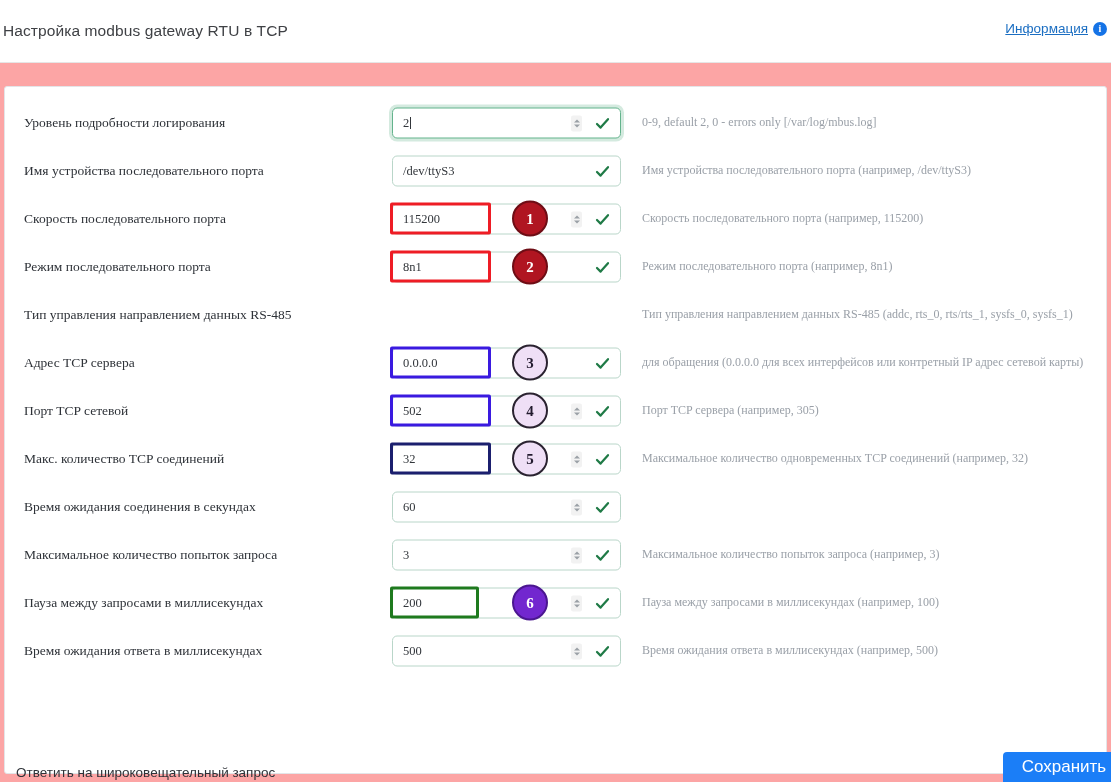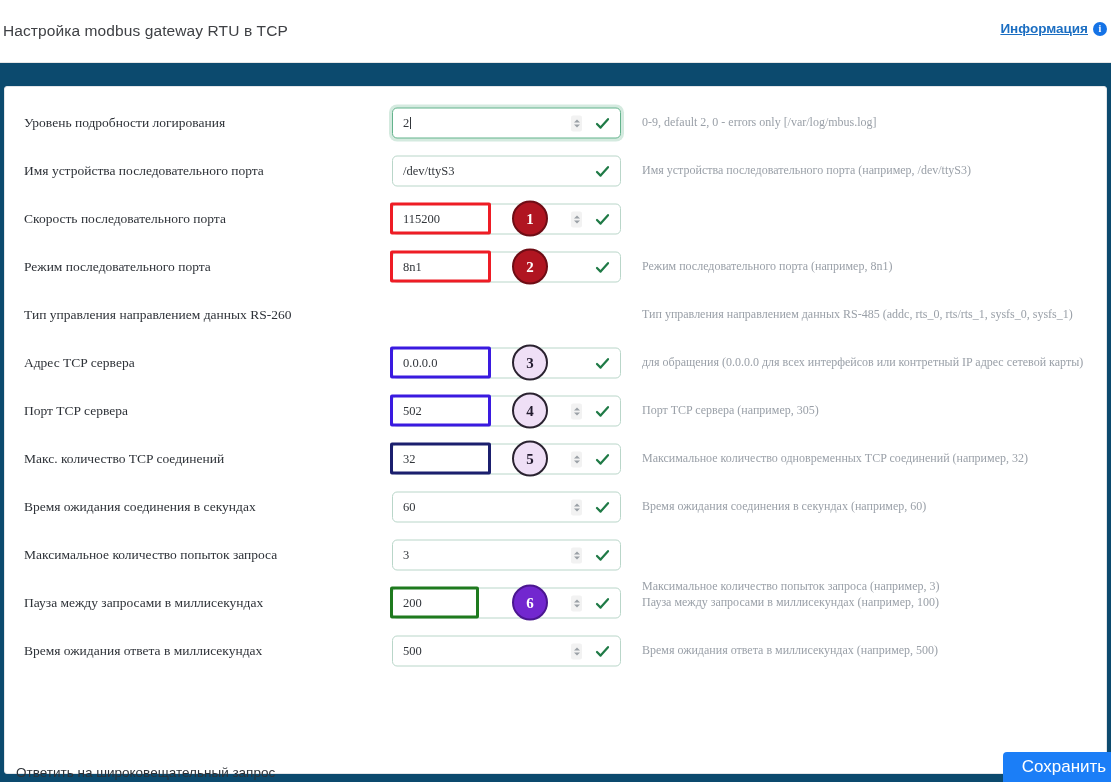--- a/index.html
+++ b/index.html
@@ -3,37 +3,37 @@
 <meta charset="utf-8">
 <style>
   * { box-sizing: border-box; }
   html, body {
     margin: 0; padding: 0;
     width: 1111px; height: 782px;
     background: #ffffff;
     font-family: "Liberation Sans", "DejaVu Sans", sans-serif;
     overflow: hidden;
   }
-  #root { position: relative; width: 1111px; height: 782px; background:#0c4a6e; }
+  #root { position: relative; width: 1111px; height: 782px; background:#fca5a5; }
 
   
   .hdr {
     position:absolute; left:0; top:0; width:1111px; height:63px;
     border-bottom:1px solid #e6e6e6; background:#fff;
   }
   .hdr-title {
     position:absolute; left:3px; top:22px;
     font-size:15.5px; color:#3f4145; letter-spacing:.1px; white-space:nowrap;
   }
   .hdr-link-wrap {
     position:absolute; right:4px; top:21px;
     display:flex; align-items:center; gap:5px;
   }
   .hdr-link {
-    font-size:13.5px; color:#1b6ec2; text-decoration:underline; cursor:pointer;font-weight:bold;
+    font-size:13.5px; color:#1b6ec2; text-decoration:underline; cursor:pointer;
   }
   .info-ico {
     width:14px; height:14px; border-radius:50%;
     background:#1573e6; color:#fff; font-size:10px; font-weight:bold;
     display:flex; align-items:center; justify-content:center;
     font-family:"Liberation Serif", serif; line-height:1;
   }
 
   
   .card {
@@ -172,59 +172,60 @@
               </div>
               <span class="okmark">
                 <svg width="15" height="15" viewBox="0 0 15 15">
                   <path d="M2 8 L5.6 11.6 L13 3.2" fill="none" stroke="#1f7a46" stroke-width="2.2" stroke-linecap="round" stroke-linejoin="round"></path>
                 </svg>
               </span>
             </div>
             <div class="hl" style="left: -2px; top: -1px; width: 101px; height: 32px; border: 3px solid rgb(238, 28, 37);"></div>
             <div class="badge" style="left: 120px; top: -3px; background: rgb(176, 21, 33); color: rgb(255, 255, 255); border: 2px solid rgb(110, 13, 21);">1</div>
           </div>
+          <div class="hint" style="top: 50%; transform: translateY(-50%);">Скорость последовательного порта (например, 115200)</div>
         </div>
         <div class="row" style="top: 156px;">
           <div class="lbl">Режим последовательного порта</div>
           <div class="ctl">
             <div class="fld">
               <span class="fld-val">8n1</span>
               <span class="okmark">
                 <svg width="15" height="15" viewBox="0 0 15 15">
                   <path d="M2 8 L5.6 11.6 L13 3.2" fill="none" stroke="#1f7a46" stroke-width="2.2" stroke-linecap="round" stroke-linejoin="round"></path>
                 </svg>
               </span>
             </div>
             <div class="hl" style="left: -2px; top: -1px; width: 101px; height: 32px; border: 3px solid rgb(238, 28, 37);"></div>
             <div class="badge" style="left: 120px; top: -3px; background: rgb(176, 21, 33); color: rgb(255, 255, 255); border: 2px solid rgb(110, 13, 21);">2</div>
           </div>
           <div class="hint" style="top: 50%; transform: translateY(-50%);">Режим последовательного порта (например, 8n1)</div>
         </div>
         <div class="row" style="top: 204px;">
-          <div class="lbl">Тип управления направлением данных RS-260</div>
+          <div class="lbl">Тип управления направлением данных RS-485</div>
           <div class="hint" style="top: 50%; transform: translateY(-50%);">Тип управления направлением данных RS-485 (addc, rts_0, rts/rts_1, sysfs_0, sysfs_1)</div>
         </div>
         <div class="row" style="top: 252px;">
           <div class="lbl">Адрес TCP сервера</div>
           <div class="ctl">
             <div class="fld">
               <span class="fld-val">0.0.0.0</span>
               <span class="okmark">
                 <svg width="15" height="15" viewBox="0 0 15 15">
                   <path d="M2 8 L5.6 11.6 L13 3.2" fill="none" stroke="#1f7a46" stroke-width="2.2" stroke-linecap="round" stroke-linejoin="round"></path>
                 </svg>
               </span>
             </div>
             <div class="hl" style="left: -2px; top: -1px; width: 101px; height: 32px; border: 3px solid rgb(58, 26, 224);"></div>
             <div class="badge" style="left: 120px; top: -3px; background: rgb(239, 223, 246); color: rgb(34, 26, 46); border: 2px solid rgb(42, 34, 48);">3</div>
           </div>
           <div class="hint" style="top: 50%; transform: translateY(-50%);">для обращения (0.0.0.0 для всех интерфейсов или контретный IP адрес сетевой карты)</div>
         </div>
         <div class="row" style="top: 300px;">
-          <div class="lbl">Порт TCP сервера</div>
+          <div class="lbl">Порт TCP сетевой</div>
           <div class="ctl">
             <div class="fld">
               <span class="fld-val">502</span>
               <div class="spin">
                 <i class="up"></i>
                 <i class="dn"></i>
               </div>
               <span class="okmark">
                 <svg width="15" height="15" viewBox="0 0 15 15">
                   <path d="M2 8 L5.6 11.6 L13 3.2" fill="none" stroke="#1f7a46" stroke-width="2.2" stroke-linecap="round" stroke-linejoin="round"></path>
@@ -265,39 +266,38 @@
                 <i class="up"></i>
                 <i class="dn"></i>
               </div>
               <span class="okmark">
                 <svg width="15" height="15" viewBox="0 0 15 15">
                   <path d="M2 8 L5.6 11.6 L13 3.2" fill="none" stroke="#1f7a46" stroke-width="2.2" stroke-linecap="round" stroke-linejoin="round"></path>
                 </svg>
               </span>
             </div>
           </div>
-          <div class="hint" style="top: 50%; transform: translateY(-50%);">Время ожидания соединения в секундах (например, 60)</div>
         </div>
         <div class="row" style="top: 444px;">
           <div class="lbl">Максимальное количество попыток запроса</div>
           <div class="ctl">
             <div class="fld">
               <span class="fld-val">3</span>
               <div class="spin">
                 <i class="up"></i>
                 <i class="dn"></i>
               </div>
               <span class="okmark">
                 <svg width="15" height="15" viewBox="0 0 15 15">
                   <path d="M2 8 L5.6 11.6 L13 3.2" fill="none" stroke="#1f7a46" stroke-width="2.2" stroke-linecap="round" stroke-linejoin="round"></path>
                 </svg>
               </span>
             </div>
           </div>
-          <div class="hint" style="top: 50%; transform: translateY(-50%); margin-top: 32px;">Максимальное количество попыток запроса (например, 3)</div>
+          <div class="hint" style="top: 50%; transform: translateY(-50%);">Максимальное количество попыток запроса (например, 3)</div>
         </div>
         <div class="row" style="top: 492px;">
           <div class="lbl">Пауза между запросами в миллисекундах</div>
           <div class="ctl">
             <div class="fld">
               <span class="fld-val">200</span>
               <div class="spin">
                 <i class="up"></i>
                 <i class="dn"></i>
               </div>

